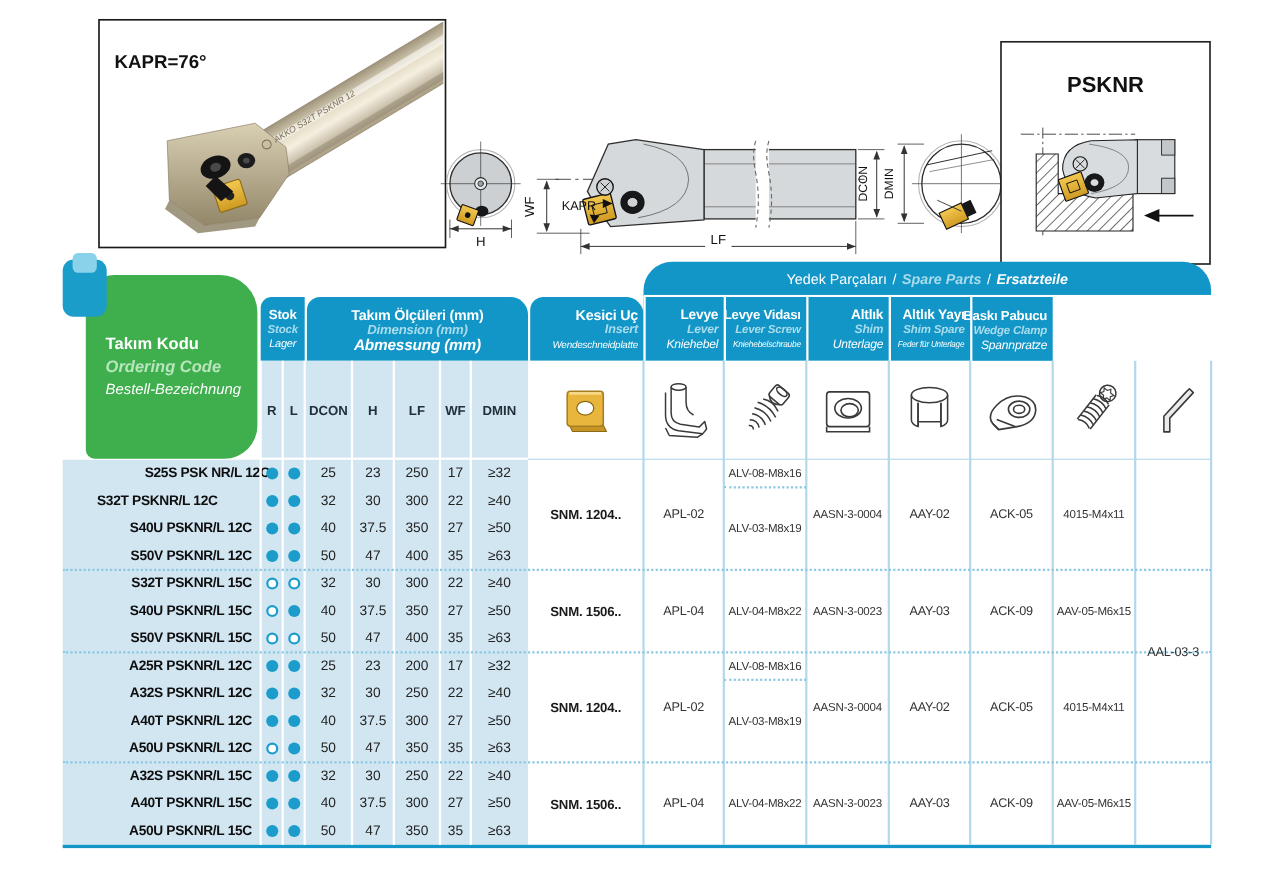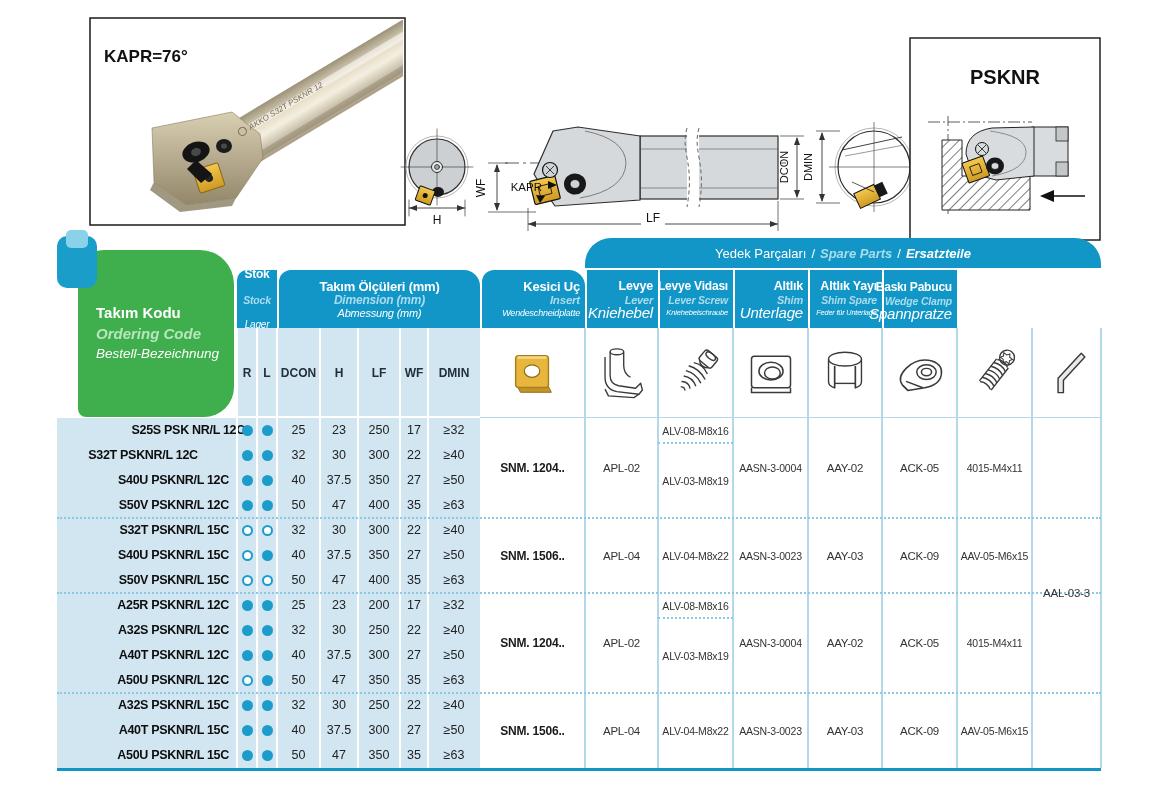--- a/index.html
+++ b/index.html
@@ -6,21 +6,21 @@
   .stage{position:relative;width:1158px;height:790px;background:#fff;overflow:hidden;
          font-family:"Liberation Sans",sans-serif;}
   .abs{position:absolute;}
   
   .hb{position:absolute;background:#1196c7;color:#fff;display:flex;flex-direction:column;
       justify-content:center;box-sizing:border-box;}
   .hb.right{align-items:flex-end;padding-right:5px;text-align:right;}
   .hb.center{align-items:center;text-align:center;}
   .tt{font-weight:bold;font-size:12.5px;line-height:15px;color:#fff;letter-spacing:-0.2px;white-space:nowrap;}
   .te{font-style:italic;font-weight:bold;font-size:11px;line-height:13.5px;color:#a9dcec;letter-spacing:-0.2px;white-space:nowrap;}
-  .td{font-style:italic;font-size:15px;line-height:12px;color:#fff;letter-spacing:-0.2px;white-space:nowrap;}
+  .td{font-style:italic;font-size:11px;line-height:12px;color:#fff;letter-spacing:-0.2px;white-space:nowrap;}
   .sq{display:block;transform-origin:100% 50%;}
   .banner{position:absolute;background:#1196c7;color:#fff;display:flex;align-items:center;justify-content:center;
           border-radius:26px 26px 0 0;font-size:13px;border-bottom:2px solid #fff;box-sizing:border-box;}
   .banner .b1{color:#fff;}
   .banner .b2{color:#a9dcec;font-style:italic;font-weight:bold;}
   .banner .b3{color:#fff;font-style:italic;font-weight:bold;}
   .greenbox{position:absolute;left:78px;top:250px;width:156px;height:167px;background:#3fae4c;
             border-radius:26px 34px 30px 8px;box-sizing:border-box;padding:52px 0 0 18px;z-index:4;}
   .greenbox .g1{font-weight:bold;font-size:15px;color:#fff;line-height:21px;}
   .greenbox .g2{font-weight:bold;font-style:italic;font-size:15px;color:#b7e5bd;line-height:21px;}
@@ -232,30 +232,30 @@
   </div>
 
   <div class="banner" style="left:585px;top:238px;width:516px;height:32px;">
     <span class="b1">Yedek Parçaları</span>
     <span class="b1" style="margin:0 5px;">/</span>
     <span class="b2">Spare Parts</span>
     <span class="b1" style="margin:0 5px;">/</span>
     <span class="b3">Ersatzteile</span>
   </div>
 
-  <div class="hb center" style="left:237px;top:270px;width:40px;height:58px;border-radius:10px 0 0 0;gap:12px;">
+  <div class="hb center" style="left:237px;top:270px;width:40px;height:58px;border-radius:10px 0 0 0;">
     <span class="tt" style="font-size:12px;">Stok</span>
     <span class="te" style="font-size:10.5px;">Stock</span>
     <span class="td" style="font-size:10px;">Lager</span>
   </div>
 
   <div class="hb center" style="left:279px;top:270px;width:201px;height:58px;border-radius:12px 16px 0 0;">
     <span class="tt" style="font-size:13px;">Takım Ölçüleri (mm)</span>
     <span class="te" style="font-size:12px;">Dimension (mm)</span>
-    <span class="td" style="font-size:11px;">Abmessung (mm)</span>
+    <span class="td" style="font-size:14px;font-weight:bold;">Abmessung (mm)</span>
   </div>
 
   <div class="hb right" style="left:482px;top:270px;width:103px;height:58px;border-radius:12px 16px 0 0;">
     <span class="tt" style="font-size:13px;">Kesici Uç</span>
     <span class="te" style="font-size:11.5px;">Insert</span>
     <span class="td" style="font-size:9px;">Wendeschneidplatte</span>
   </div>
 
   <div class="hb right" style="left:585px;top:270px;width:73px;height:58px;border-left:2px solid #fff;box-sizing:border-box;">
     <span class="tt">Levye</span>

